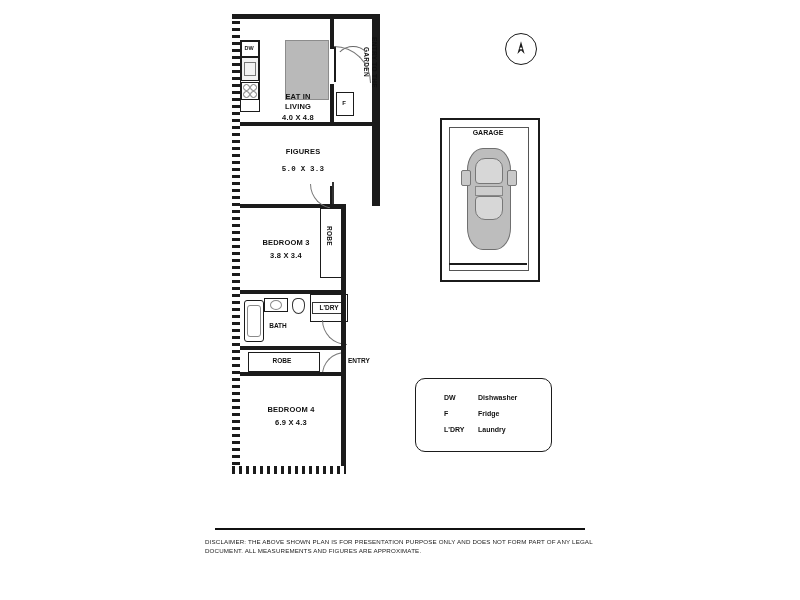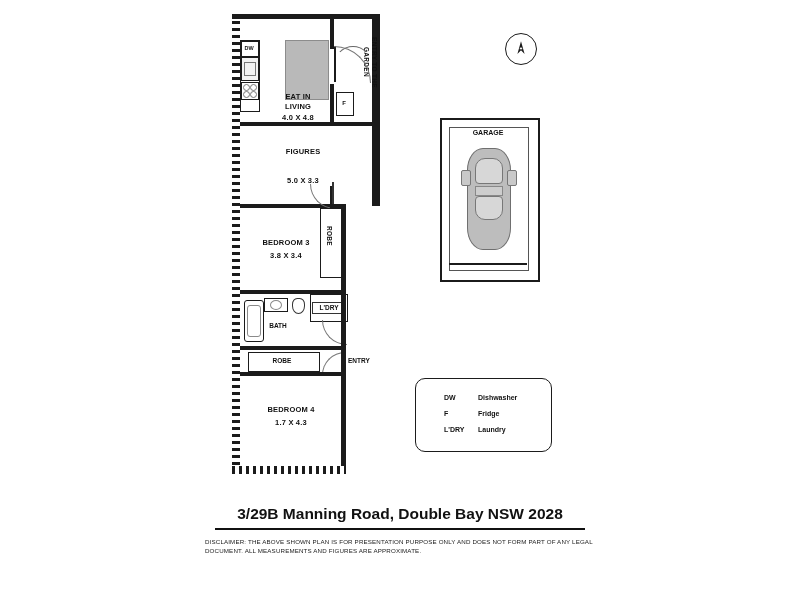--- a/index.html
+++ b/index.html
@@ -178,21 +178,21 @@
 GARDEN</div>
   <div class="wall" style="left:334px; top:46px; width:2px; height:36px;"></div>
   <div class="door-arc" style="left:334px; top:46px; width:36px; height:36px; border-color:#666; border-left-color:transparent; border-bottom-color:transparent; border-right-color:transparent;"></div>
   <div class="abs" style="left:334px; top:46px; width:36px; height:36px; border-top:1px solid #777; border-right:1px solid #777; border-radius:0 100% 0 0;"></div>
 
   <div class="room-label" style="left:258px; top:92px; width:80px;">EAT IN
 LIVING</div>
   <div class="room-label" style="left:258px; top:113px; width:80px; font-weight:bold;">4.0 X 4.8</div>
 
   <div class="room-label" style="left:258px; top:147px; width:90px;">FIGURES</div>
-  <div class="room-label" style="left:258px; top:176px; width:90px;">5.0 X 3.3</div>
+  <div class="room-label" style="left:258px; top:164px; width:90px;font-family:Liberation Mono, monospace;">5.0 X 3.3</div>
 
   <div class="wall" style="left:240px; top:204px; width:90px; height:4px;"></div>
   <div class="wall" style="left:330px; top:186px; width:4px; height:22px;"></div>
   <div class="abs" style="left:332px; top:182px; width:2px; height:24px; background:#333;"></div>
   <div class="abs" style="left:310px; top:184px; width:24px; height:24px; border-bottom:1px solid #777; border-left:1px solid #777; border-radius:0 0 0 100%;"></div>
 
   <div class="wall" style="left:341px; top:204px; width:5px; height:86px;"></div>
   <div class="wall" style="left:330px; top:204px; width:16px; height:4px;"></div>
 
   <div class="room-fill" style="left:240px; top:208px; width:80px; height:82px;"></div>
@@ -231,21 +231,21 @@
   <div class="wall" style="left:341px; top:350px; width:5px; height:10px;"></div>
   <div class="abs" style="left:322px; top:352px; width:22px; height:22px; border-top:1px solid #777; border-left:1px solid #777; border-radius:100% 0 0 0;"></div>
   <div class="abs" style="left:322px; top:372px; width:22px; height:2px; background:#333;"></div>
 
   <div class="wall" style="left:240px; top:372px; width:106px; height:4px;"></div>
 
   <div class="room-fill" style="left:240px; top:376px; width:101px; height:94px;"></div>
   <div class="wall" style="left:341px; top:350px; width:5px; height:124px;"></div>
   <div class="hatch-h" style="left:232px; top:466px; width:114px; height:8px;"></div>
   <div class="room-label" style="left:248px; top:405px; width:86px;">BEDROOM 4</div>
-  <div class="room-label" style="left:248px; top:418px; width:86px;">1.7 X 4.3</div>
+  <div class="room-label" style="left:248px; top:418px; width:86px;">6.9 X 4.3</div>
 
   <div class="abs" style="left:440px; top:118px; width:96px; height:160px; border:2.5px solid #1b1b1b; background:#fff;"></div>
   <div class="abs" style="left:449px; top:127px; width:78px; height:142px; border:1px solid #555; background:#fff;"></div>
   <div class="tiny-label" style="left:455px; top:129px; width:66px; font-size:7px;">GARAGE</div>
 
   <div class="abs" style="left:467px; top:148px; width:42px; height:100px; background:#bdbdbd; border:1.5px solid #6f6f6f; border-radius:16px/22px;"></div>
   <div class="abs" style="left:475px; top:158px; width:26px; height:24px; background:#d7d7d7; border:1px solid #777; border-radius:10px 10px 4px 4px;"></div>
   <div class="abs" style="left:475px; top:196px; width:26px; height:22px; background:#d7d7d7; border:1px solid #777; border-radius:4px 4px 10px 10px;"></div>
   <div class="abs" style="left:461px; top:170px; width:8px; height:14px; background:#c9c9c9; border:1px solid #777; border-radius:2px;"></div>
   <div class="abs" style="left:507px; top:170px; width:8px; height:14px; background:#c9c9c9; border:1px solid #777; border-radius:2px;"></div>
@@ -268,17 +268,16 @@
     <div class="legend-row" style="top:30px; left:0; width:135px;">
       <span class="legend-abbr">F</span>
       <span class="legend-text">Fridge</span>
     </div>
     <div class="legend-row" style="top:46px; left:0; width:135px;">
       <span class="legend-abbr">L'DRY</span>
       <span class="legend-text">Laundry</span>
     </div>
   </div>
 
-  <div id="title">3/29B Manning Road, Double Bay NSW 2028</div>
   <div id="title-underline"></div>
   <div id="disclaimer">DISCLAIMER: THE ABOVE SHOWN PLAN IS FOR PRESENTATION PURPOSE ONLY AND DOES NOT FORM PART OF ANY LEGAL DOCUMENT. ALL MEASUREMENTS AND FIGURES ARE APPROXIMATE.</div>
 
 </div>
 
 </body></html>

